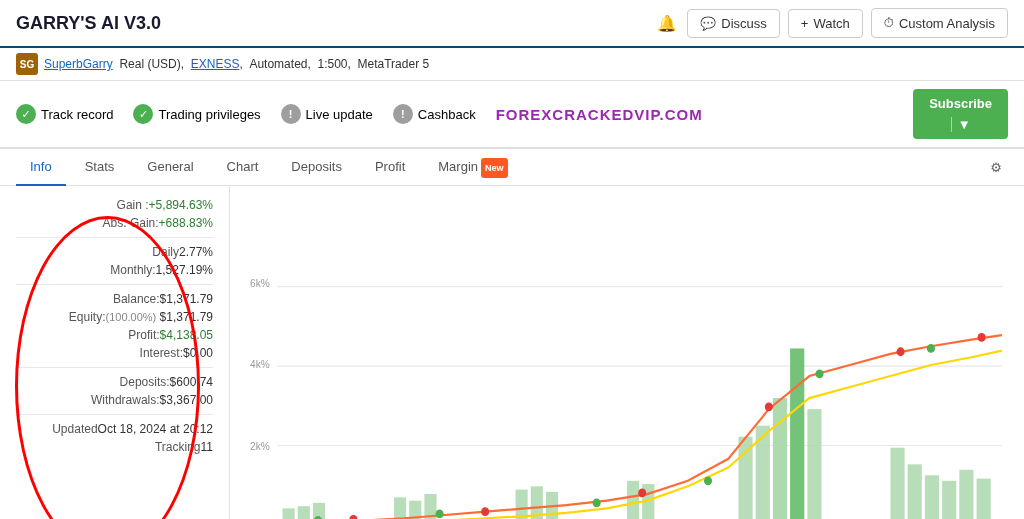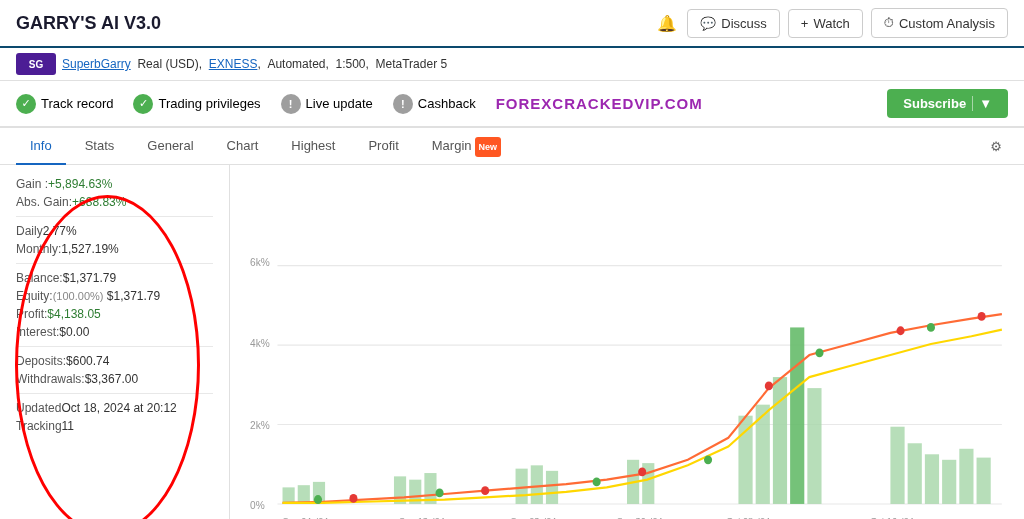--- a/index.html
+++ b/index.html
@@ -59,23 +59,23 @@
     .sub-header {
       background: white;
       display: flex;
       align-items: center;
       padding: 5px 16px;
       border-bottom: 1px solid #e0e0e0;
       gap: 6px;
     }
 
     .avatar {
-      width: 40px;
+      width: 22px;
       height: 22px;
-      background: #4c1d95;
+      background: #a16207;
       border-radius: 3px;
       display: flex;
       align-items: center;
       justify-content: center;
       font-size: 10px;
       color: white;
       font-weight: bold;
       flex-shrink: 0;
     }
 
@@ -148,22 +148,23 @@
     .subscribe-btn {
       background: #4CAF50;
       color: white;
       border: none;
       border-radius: 4px;
       padding: 7px 16px;
       font-size: 13px;
       font-weight: bold;
       cursor: pointer;
       display: flex;
-      align-items: flex-end;
+      align-items: center;
       gap: 6px;
+      flex-direction: column;
     }
 
     .subscribe-btn .chevron {
       border-left: 1px solid rgba(255,255,255,0.5);
       padding-left: 6px;
     }
 
     .main-content {
       display: flex;
       background: white;
@@ -221,21 +222,21 @@
       width: 230px;
       flex-shrink: 0;
       padding: 10px 16px;
       border-right: 1px solid #e0e0e0;
       font-size: 12px;
       overflow-y: auto;
     }
 
     .stat-row {
       display: flex;
-      justify-content: flex-start;
+      justify-content: flex-end;
       padding: 2px 0;
       align-items: baseline;
     }
 
     .stat-label {
       color: #555;
     }
 
     .stat-value {
       font-weight: 500;
@@ -341,21 +342,21 @@
     <span>Subscribe</span>
     <span class="chevron">▼</span>
   </button>
 </div>
 
 <div class="tabs-nav" id="tabs-nav">
   <div class="tab-item active">Info</div>
     <div class="tab-item">Stats</div>
     <div class="tab-item">General</div>
     <div class="tab-item">Chart</div>
-    <div class="tab-item">Highest</div>
+    <div class="tab-item">Deposits</div>
     <div class="tab-item">Profit</div>
     <div class="tab-item">Margin<span class="tab-new-badge">New</span></div>
     <div class="settings-icon-btn" style="order:99; margin-left:auto;">⚙</div>
 </div>
 
 <div class="main-content">
   <div class="content-area">
 
     <div class="left-panel" style="position:relative;">
 

